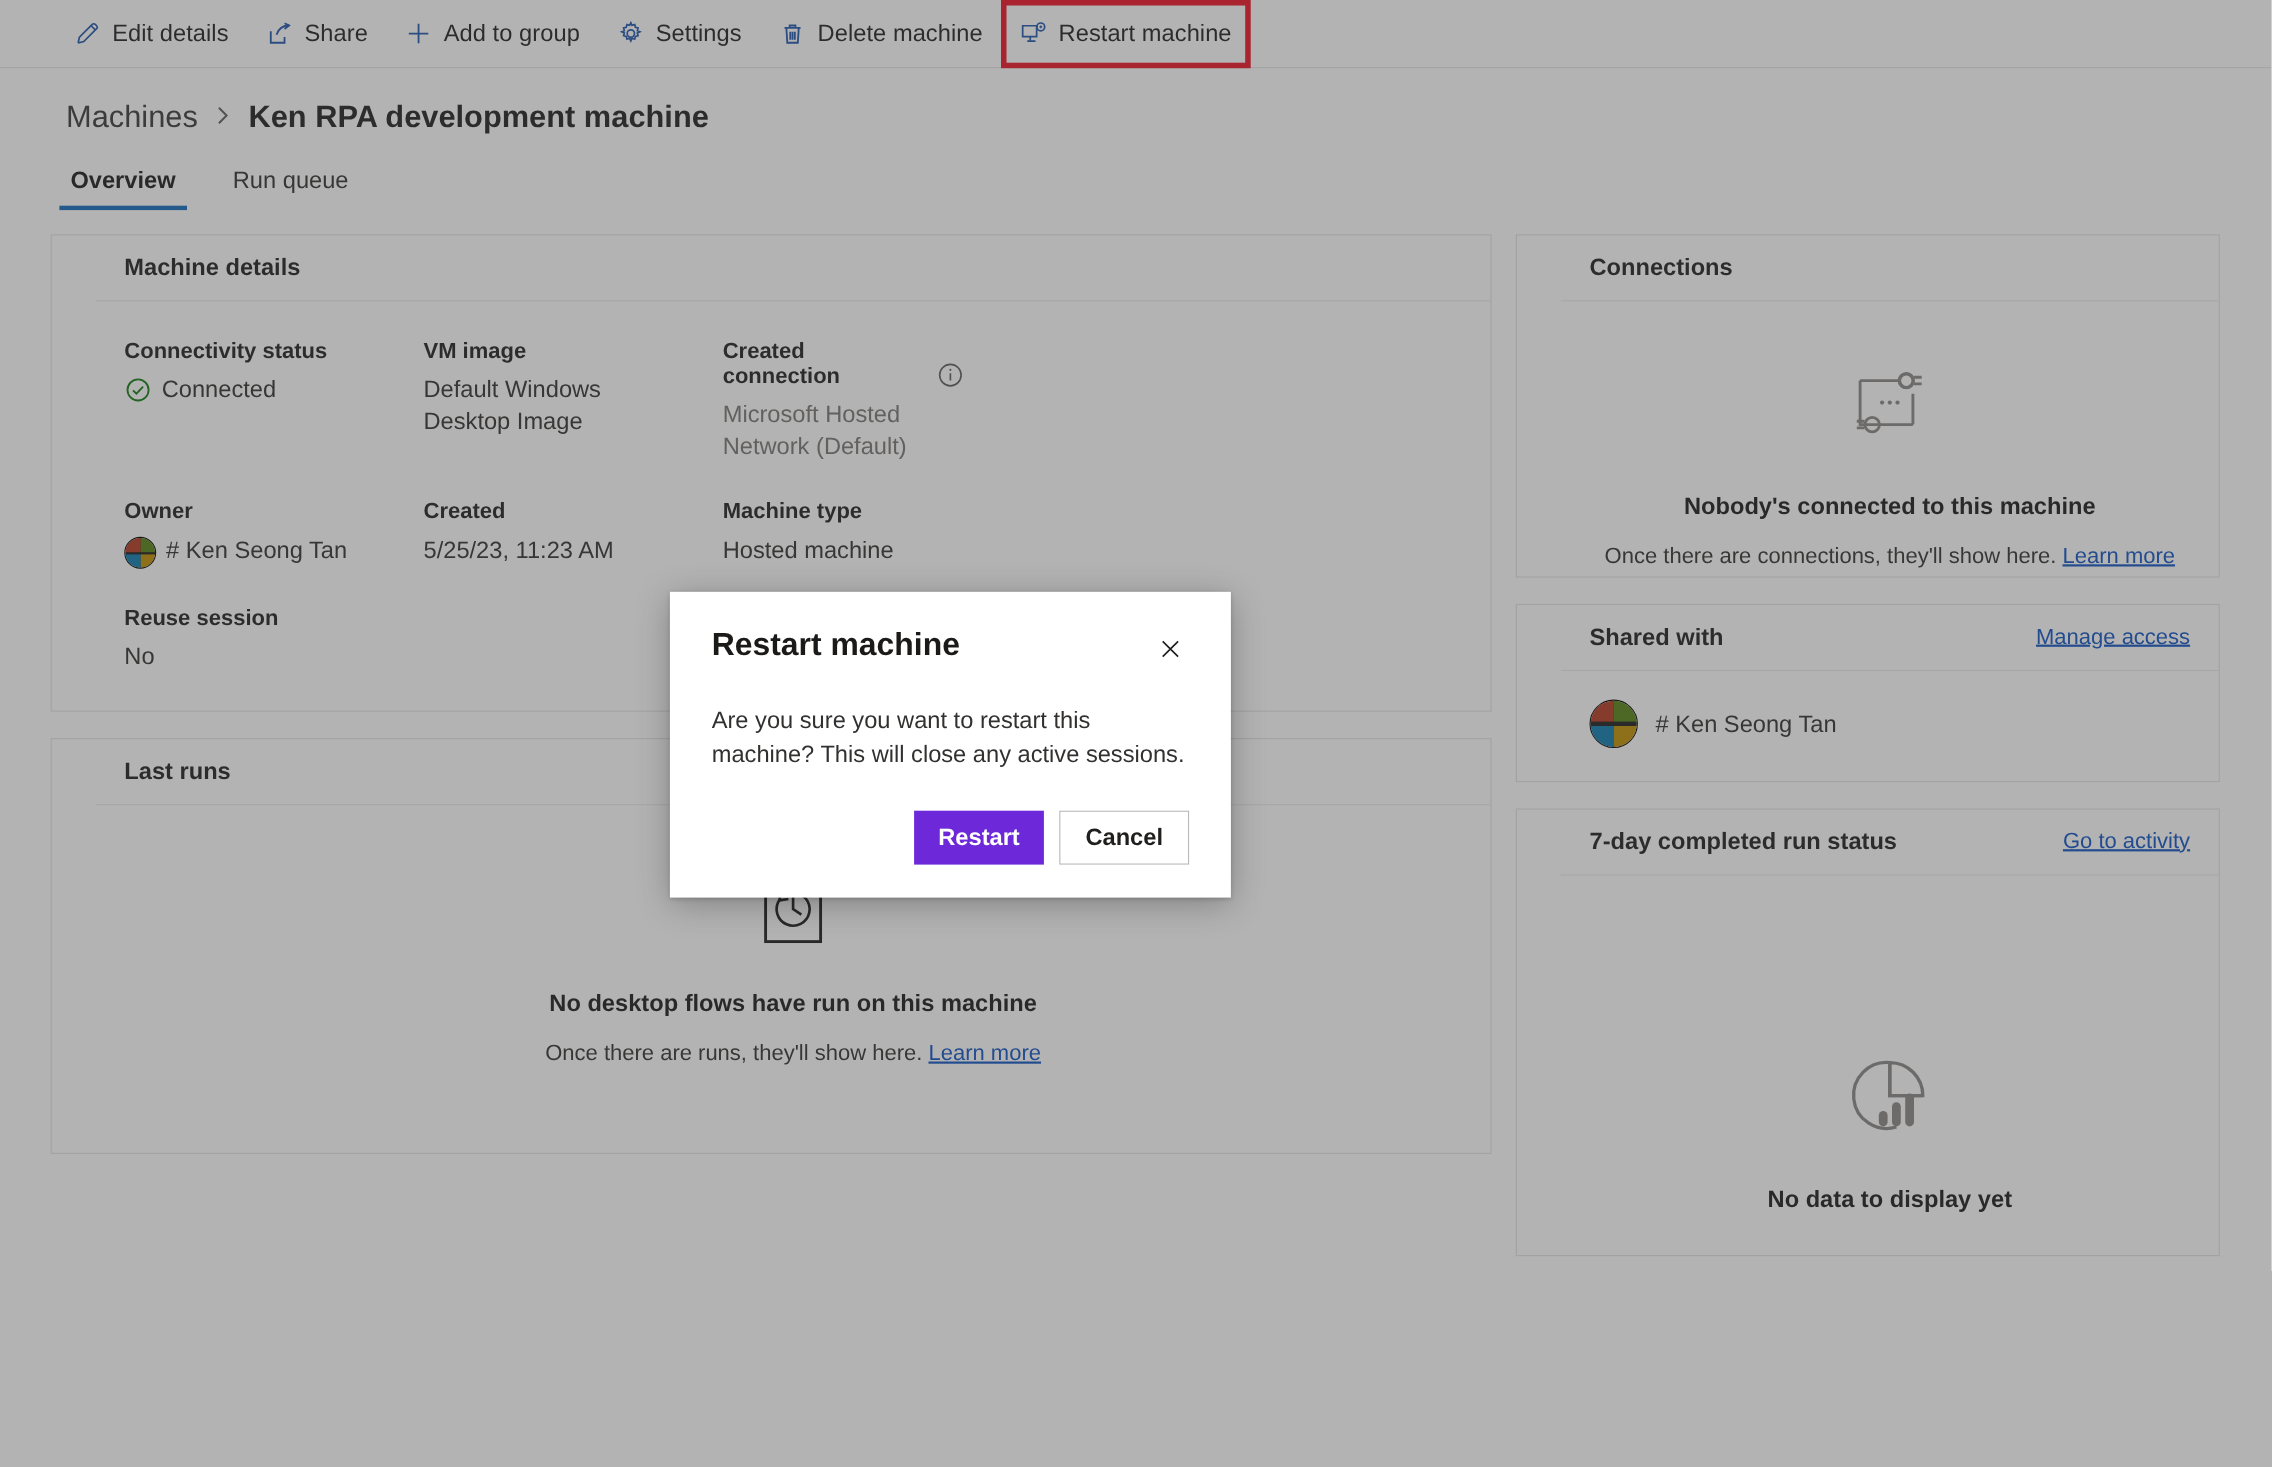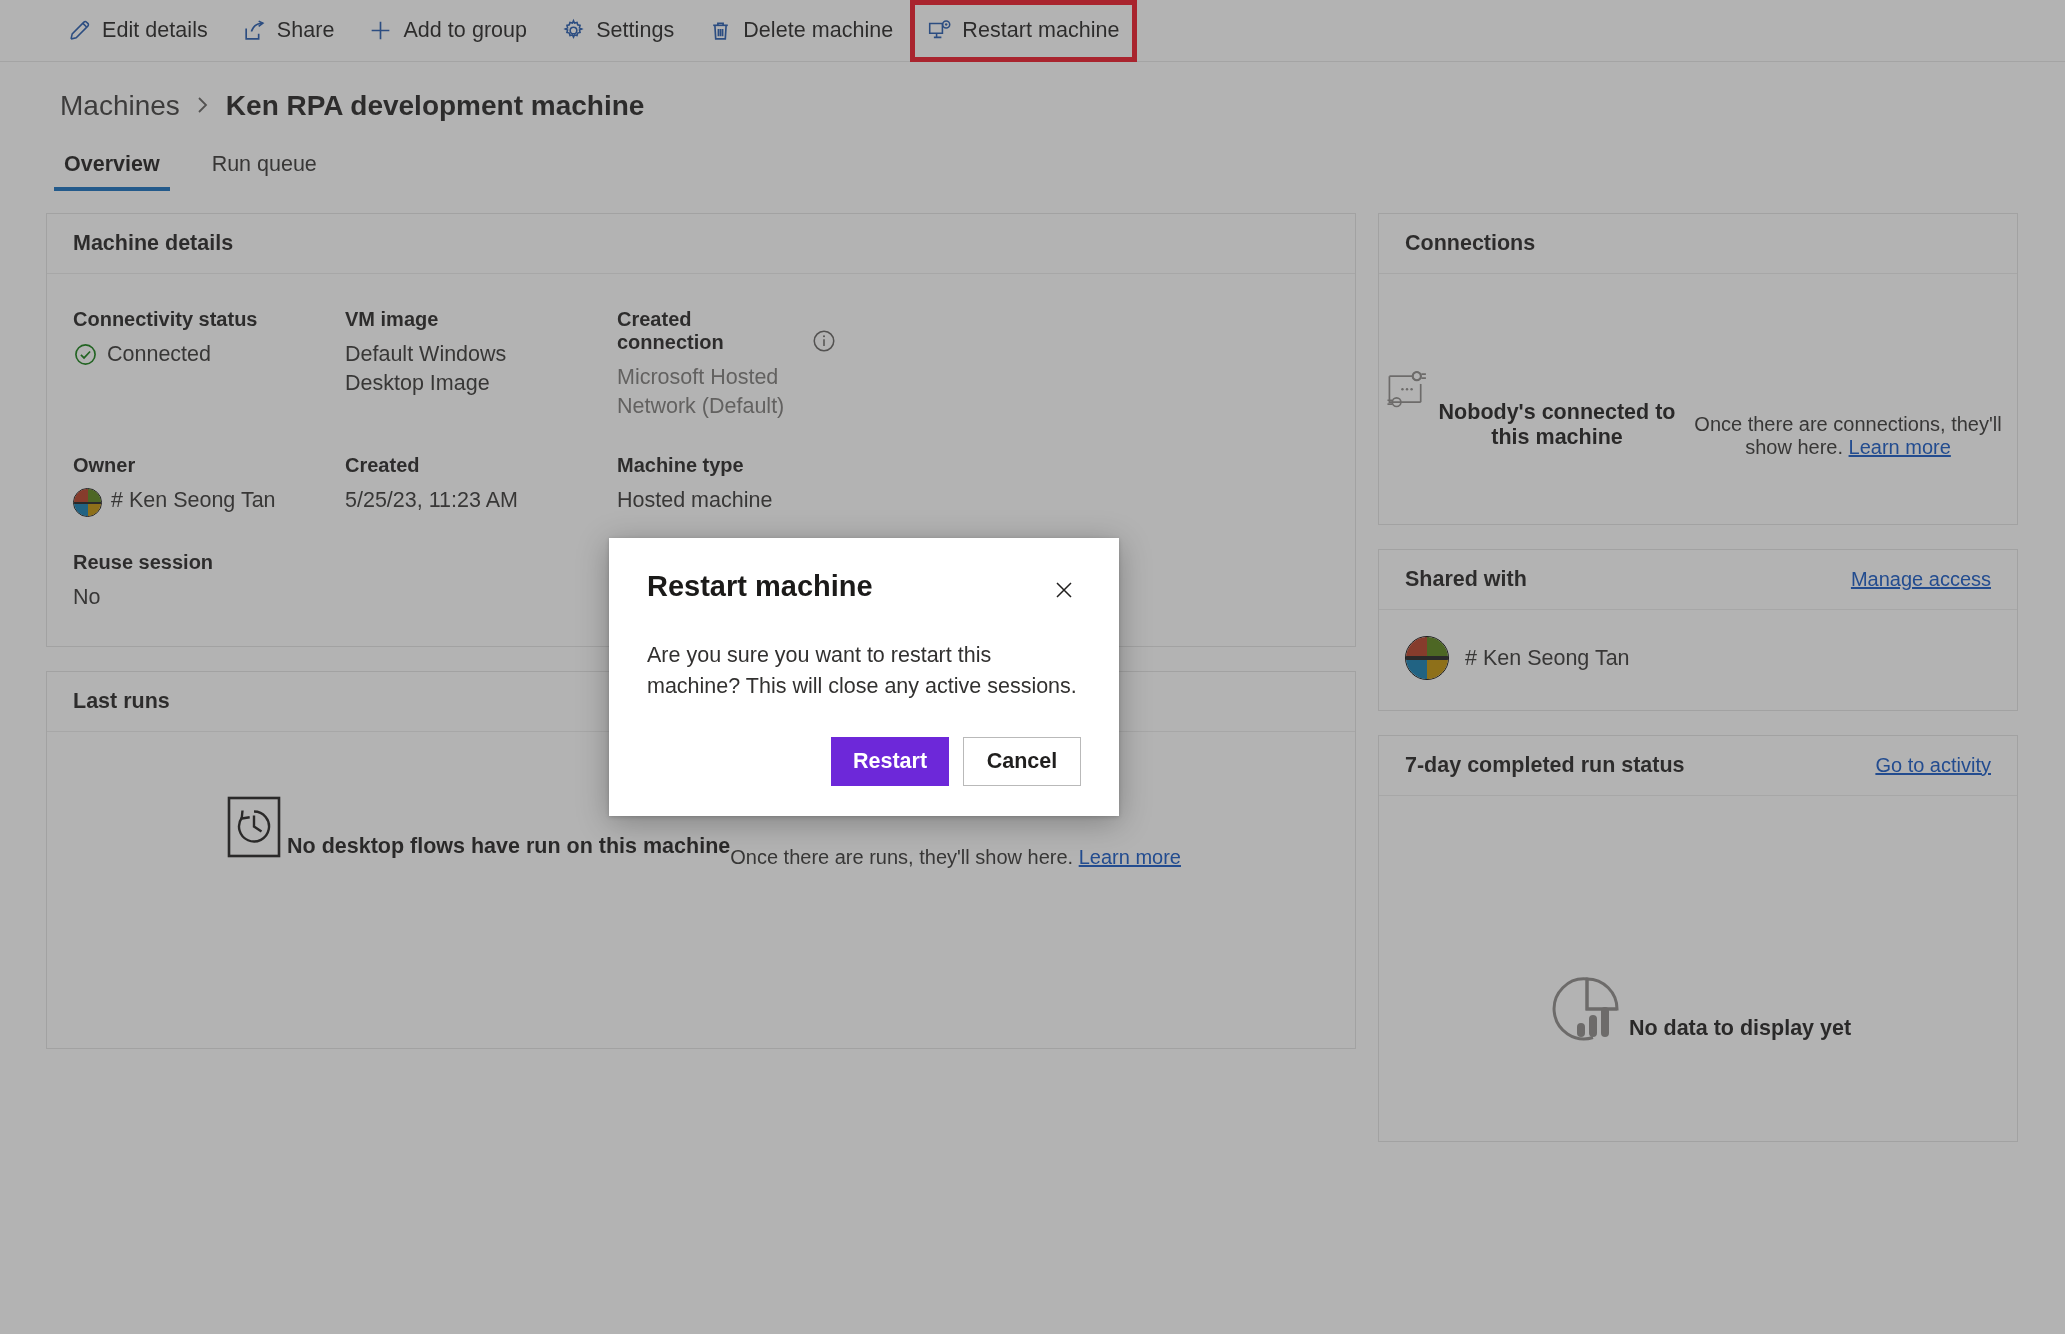--- a/index.html
+++ b/index.html
@@ -114,20 +114,21 @@
     gap: 22px;
     padding: 22px 46px 0 46px;
   }
   .col-left { width: 1310px; flex: 0 0 1310px; }
   .col-right { width: 640px; flex: 0 0 640px; }
 
   .card {
     background: #ffffff;
     border: 1px solid #e3e3e3;
     margin-bottom: 24px;
+    padding-left: 40px;
   }
   .card-head {
     height: 60px;
     display: flex;
     align-items: center;
     justify-content: space-between;
     padding: 0 26px;
     border-bottom: 1px solid #ececec;
   }
   .card-title {
@@ -182,21 +183,21 @@
   .ms-avatar .q1 { left:0; top:0; background:#b5391f; }
   .ms-avatar .q2 { right:0; top:0; background:#558012; }
   .ms-avatar .q3 { left:0; bottom:0; background:#0d7ab0; }
   .ms-avatar .q4 { right:0; bottom:0; background:#c28f00; }
   .ms-avatar::before { content:""; position:absolute; left:46%; top:0; width:8%; height:100%; background:#1b1b1b; }
   .ms-avatar::after  { content:""; position:absolute; top:46%; left:0; height:8%; width:100%; background:#1b1b1b; }
 
   
   .empty-state {
     display: flex;
-    flex-direction: row;
+    flex-direction: column;
     align-items: center;
     justify-content: center;
     text-align: center;
   }
   .empty-title {
     font-size: 21.5px;
     font-weight: 700;
     color: #1b1a19;
   }
   .empty-sub {

